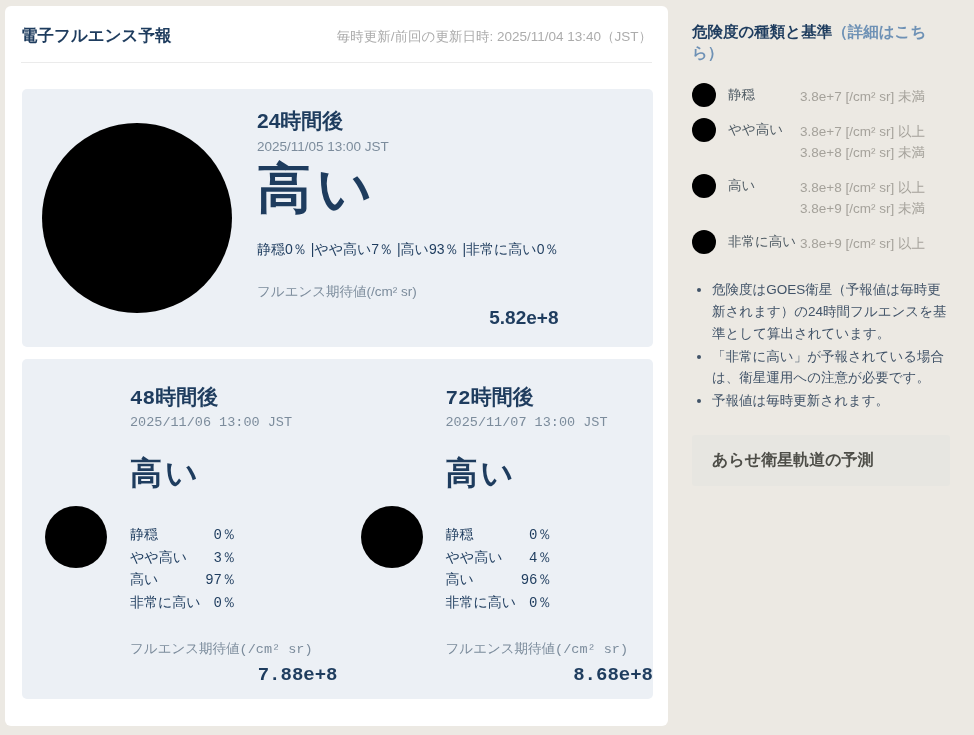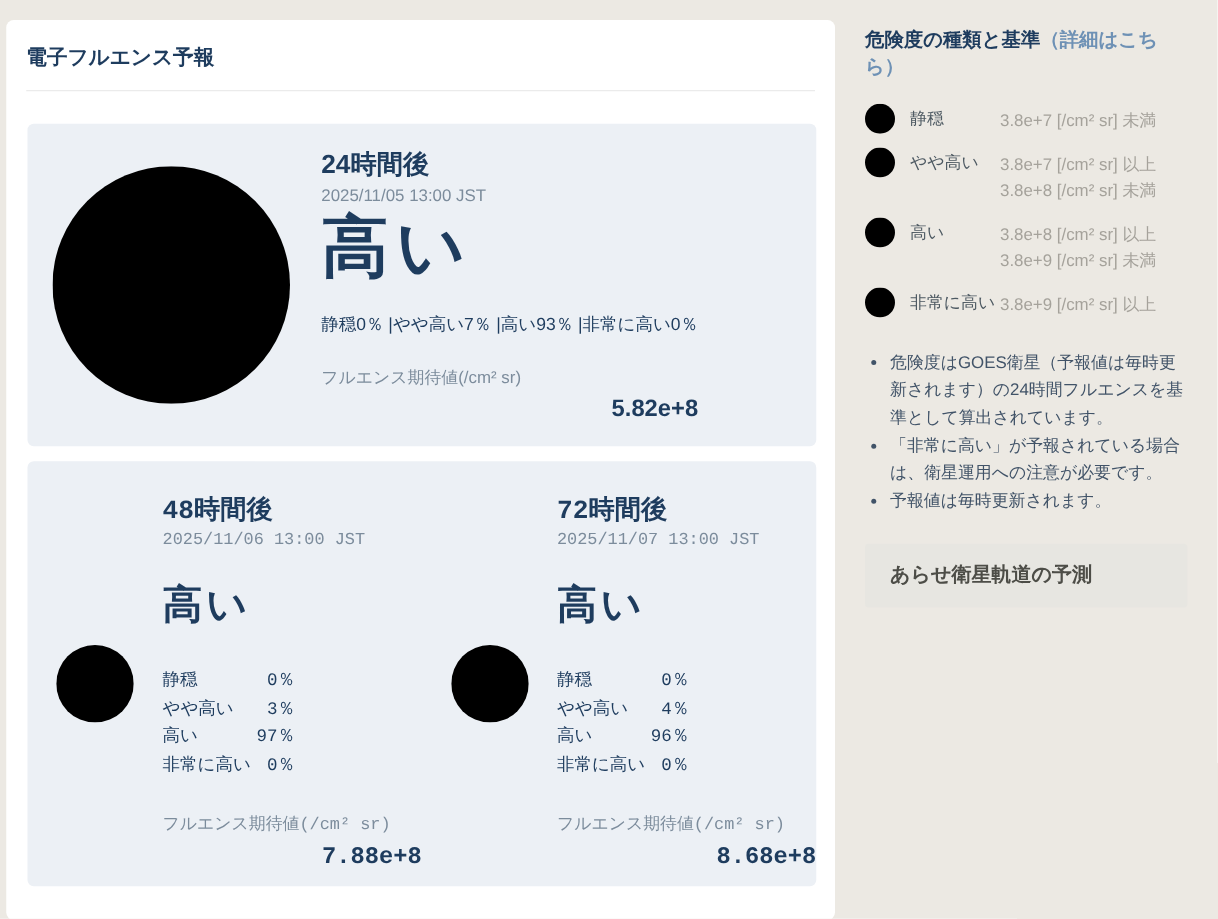--- a/index.html
+++ b/index.html
@@ -16,21 +16,21 @@
   *{margin:0;padding:0;box-sizing:border-box;}
   html,body{width:974px;height:735px;overflow:hidden;}
   body{
     background:var(--page-bg);
     font-family:"Liberation Sans","DejaVu Sans",sans-serif;
     color:var(--navy);
   }
   .layout{display:flex;width:974px;height:735px;}
   
   .panel{
-    margin:16px 0 0 5px; width:663px; height:720px; flex:none;
+    margin:6px 0 0 5px; width:663px; height:720px; flex:none;
     background:var(--panel-bg); border-radius:6px;
   }
   .panel-header{
     margin:0 16px; padding:19px 0 15px; border-bottom:1px solid var(--divider);
     display:flex; justify-content:space-between; align-items:baseline;
   }
   .page-title{font-size:16.5px; font-weight:bold; color:var(--navy);}
   .update-note{font-size:13.5px; color:var(--update-gray);}
   .panel-body{padding:26px 15px 16px 17px;}
   .card{background:var(--card-bg); border-radius:5px;}
@@ -99,20 +99,21 @@
       </g>
     </g>
   </defs>
 </svg>
 
 <div class="layout">
 
   <main class="panel">
     <div class="panel-header">
       <h1 class="page-title">電子フルエンス予報</h1>
+      <div class="update-note">毎時更新/前回の更新日時: 2025/11/04 13:40（JST）</div>
     </div>
 
     <div class="panel-body">
 
       <section class="card card-24">
         <span class="big-icon scheme-pink">
           <svg class="sat-icon" viewBox="0 0 100 100">
               <use href="#sat-shape"></use>
             </svg>
         </span>

